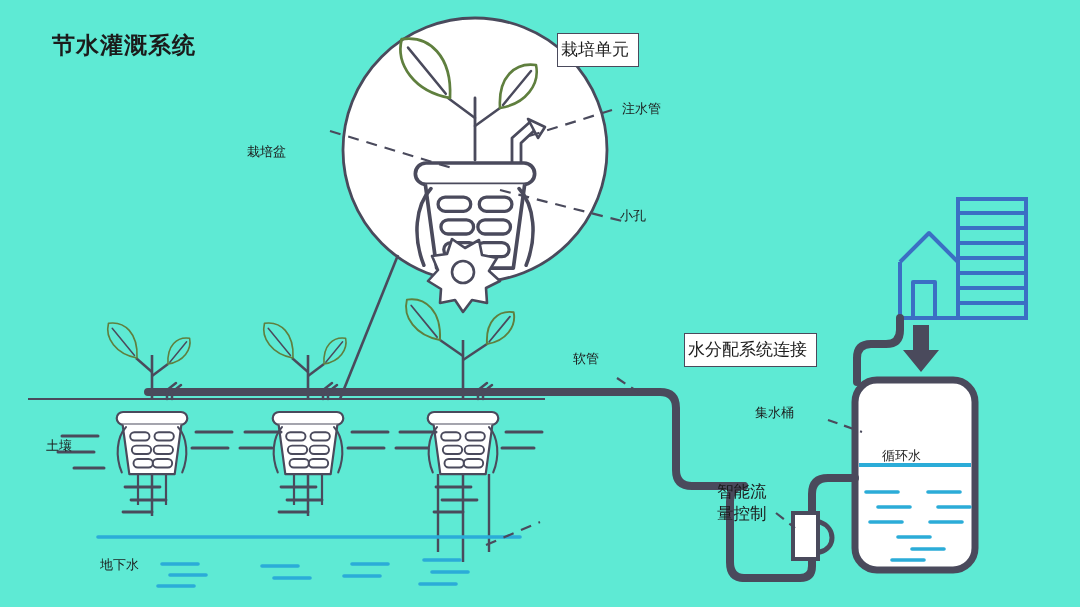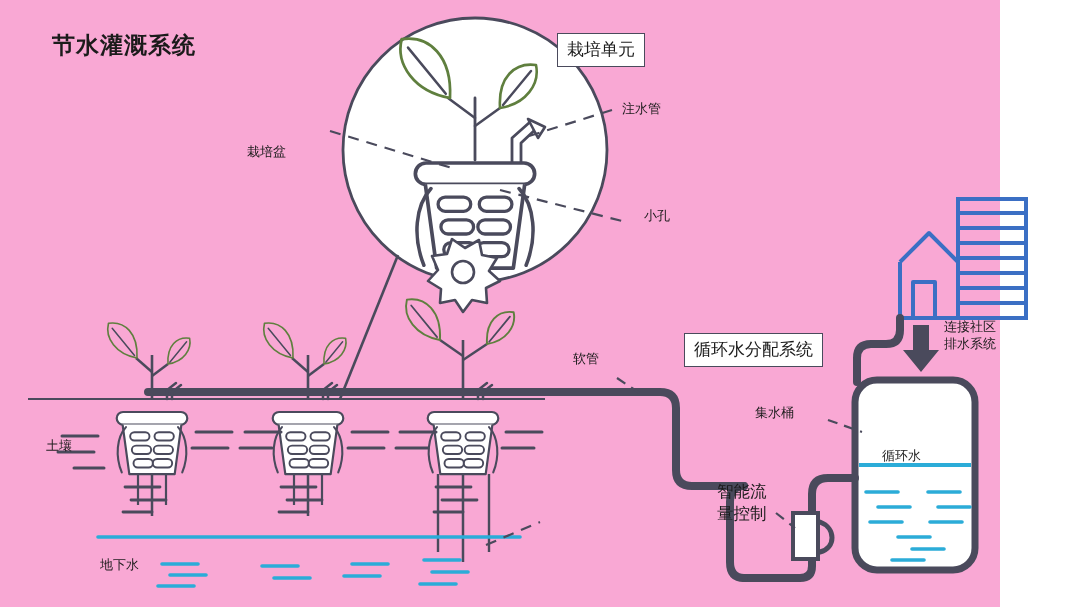--- a/index.html
+++ b/index.html
@@ -1,24 +1,24 @@
 <!DOCTYPE html>
 <html><head>
 <meta charset="utf-8">
 <style>
   html,body{margin:0;padding:0;background:#ffffff;}
   body{width:1080px;height:607px;overflow:hidden;
        font-family:"Liberation Sans","DejaVu Sans",sans-serif;}
-  #stage{position:relative;width:1000px;height:607px;background:#f9a8d4;}
+  #stage{position:relative;width:1080px;height:607px;background:#5eead4;}
   #stage svg{position:absolute;left:0;top:0;}
   .lbl{position:absolute;color:#1b1b1b;white-space:pre;line-height:1.32;}
   .title{font-size:23px;font-weight:bold;letter-spacing:1px;}
   .t17{font-size:13px;}
   .t16{font-size:16.5px;}
-  .boxed{border:1.6px solid #4a4a5c;padding:4px 9px 5px 9px;font-size:17px;color:#1b1b1b;background:#fff;}
+  .boxed{border:1.6px solid #4a4a5c;padding:4px 9px 5px 3px;font-size:17px;color:#1b1b1b;background:#fff;}
 </style>
 </head>
 <body>
 
 <div id="stage">
 
   <svg width="1080" height="607" viewBox="0 0 1080 607">
     <defs>
       <g id="leafL">
         <path d="M0,0 C-34,-6 -52,-32 -46,-56 C-20,-60 2,-40 0,0 Z" fill="none" stroke="#5f7f3e" stroke-width="2.6" stroke-linejoin="round"></path>
@@ -246,35 +246,33 @@
   </svg>
 
   <div class="lbl title" style="left:52px;top:30px;">节水灌溉系统</div>
 
   <div class="boxed" style="position:absolute;left:557px;top:33px;">栽培单元</div>
 
   <div class="lbl t17" style="left:247px;top:118px;margin-top:25px;">栽培盆</div>
 
   <div class="lbl t17" style="left:622px;top:100px;">注水管</div>
 
-  <div class="lbl t17" style="left:644px;top:207px;">小孔</div>
+  <div class="lbl t17" style="left:620px;top:207px;">小孔</div>
 
 
 
   <div class="lbl t17" style="left:573px;top:350px;">软管</div>
 
-  <div class="boxed" style="position:absolute;left:684px;top:333px;">循环水分配系统</div>
+  <div class="boxed" style="position:absolute;left:684px;top:333px;">水分配系统连接</div>
 
   <div class="lbl t17" style="left:755px;top:404px;">集水桶</div>
 
   <div class="lbl t16" style="left:717px;top:481px;">智能流
 量控制</div>
 
   <div class="lbl t17" style="left:882px;top:447px;">循环水</div>
 
   <div class="lbl t17" style="left:46px;top:437px;">土壤</div>
 
   <div class="lbl t17" style="left:66px;top:556px;margin-left:34px;">地下水</div>
 
-  <div class="lbl t17" style="left:944px;top:318px;">连接社区
-排水系统</div>
 
 </div>
 
 </body></html>

